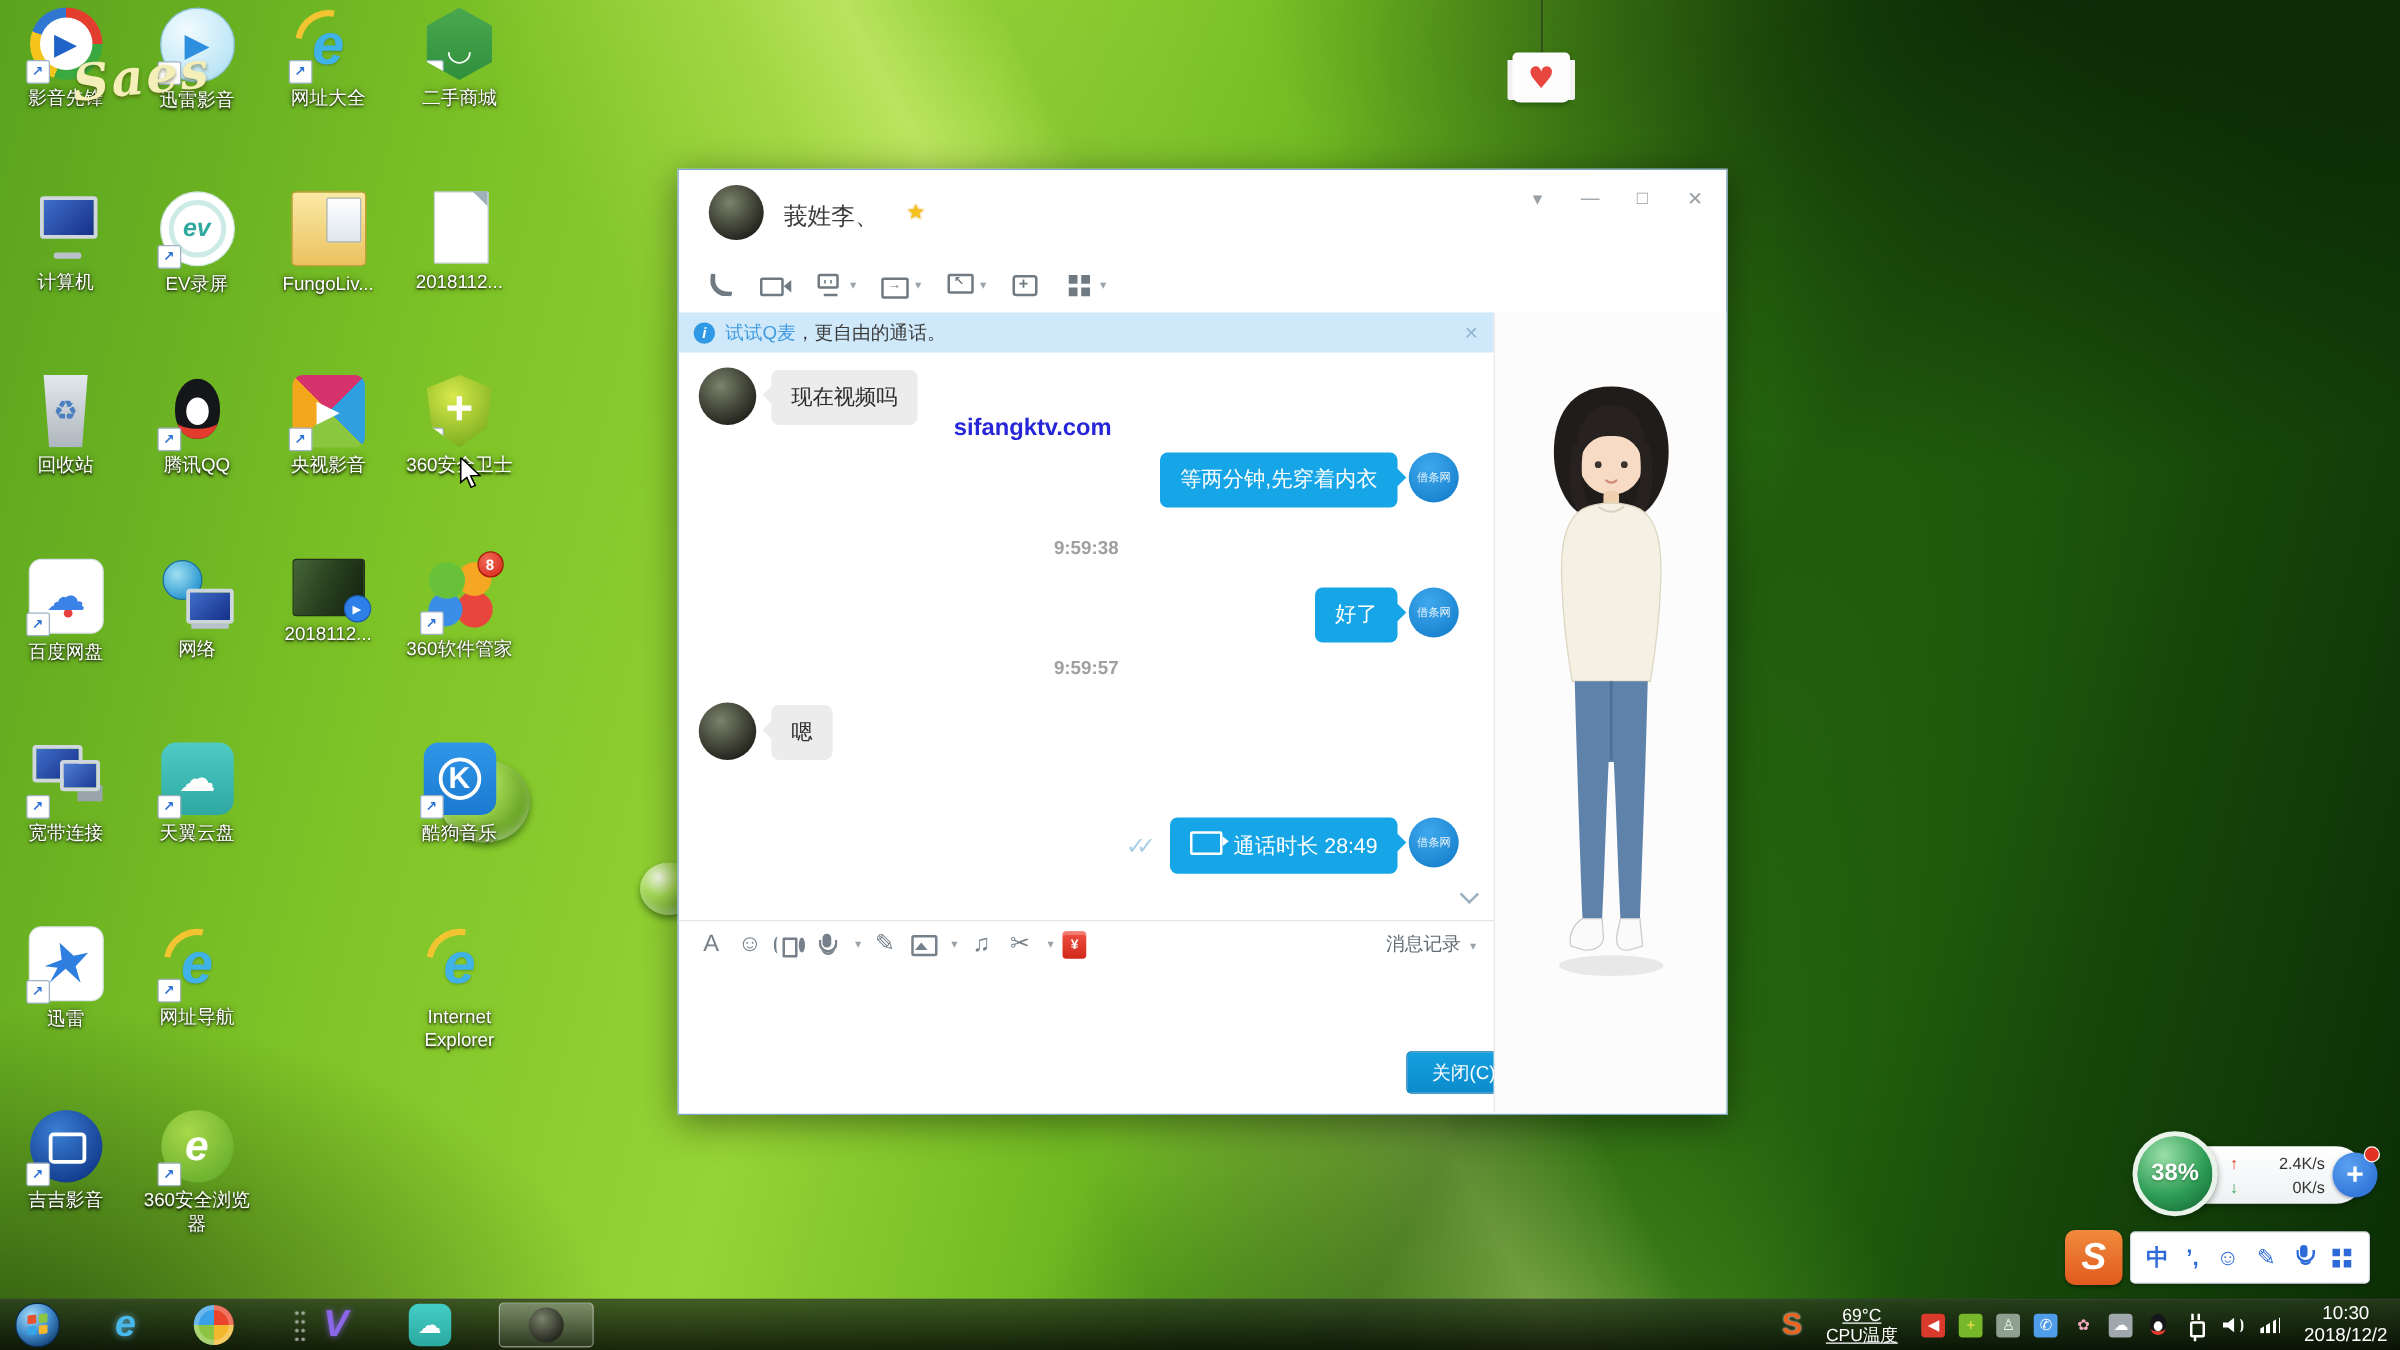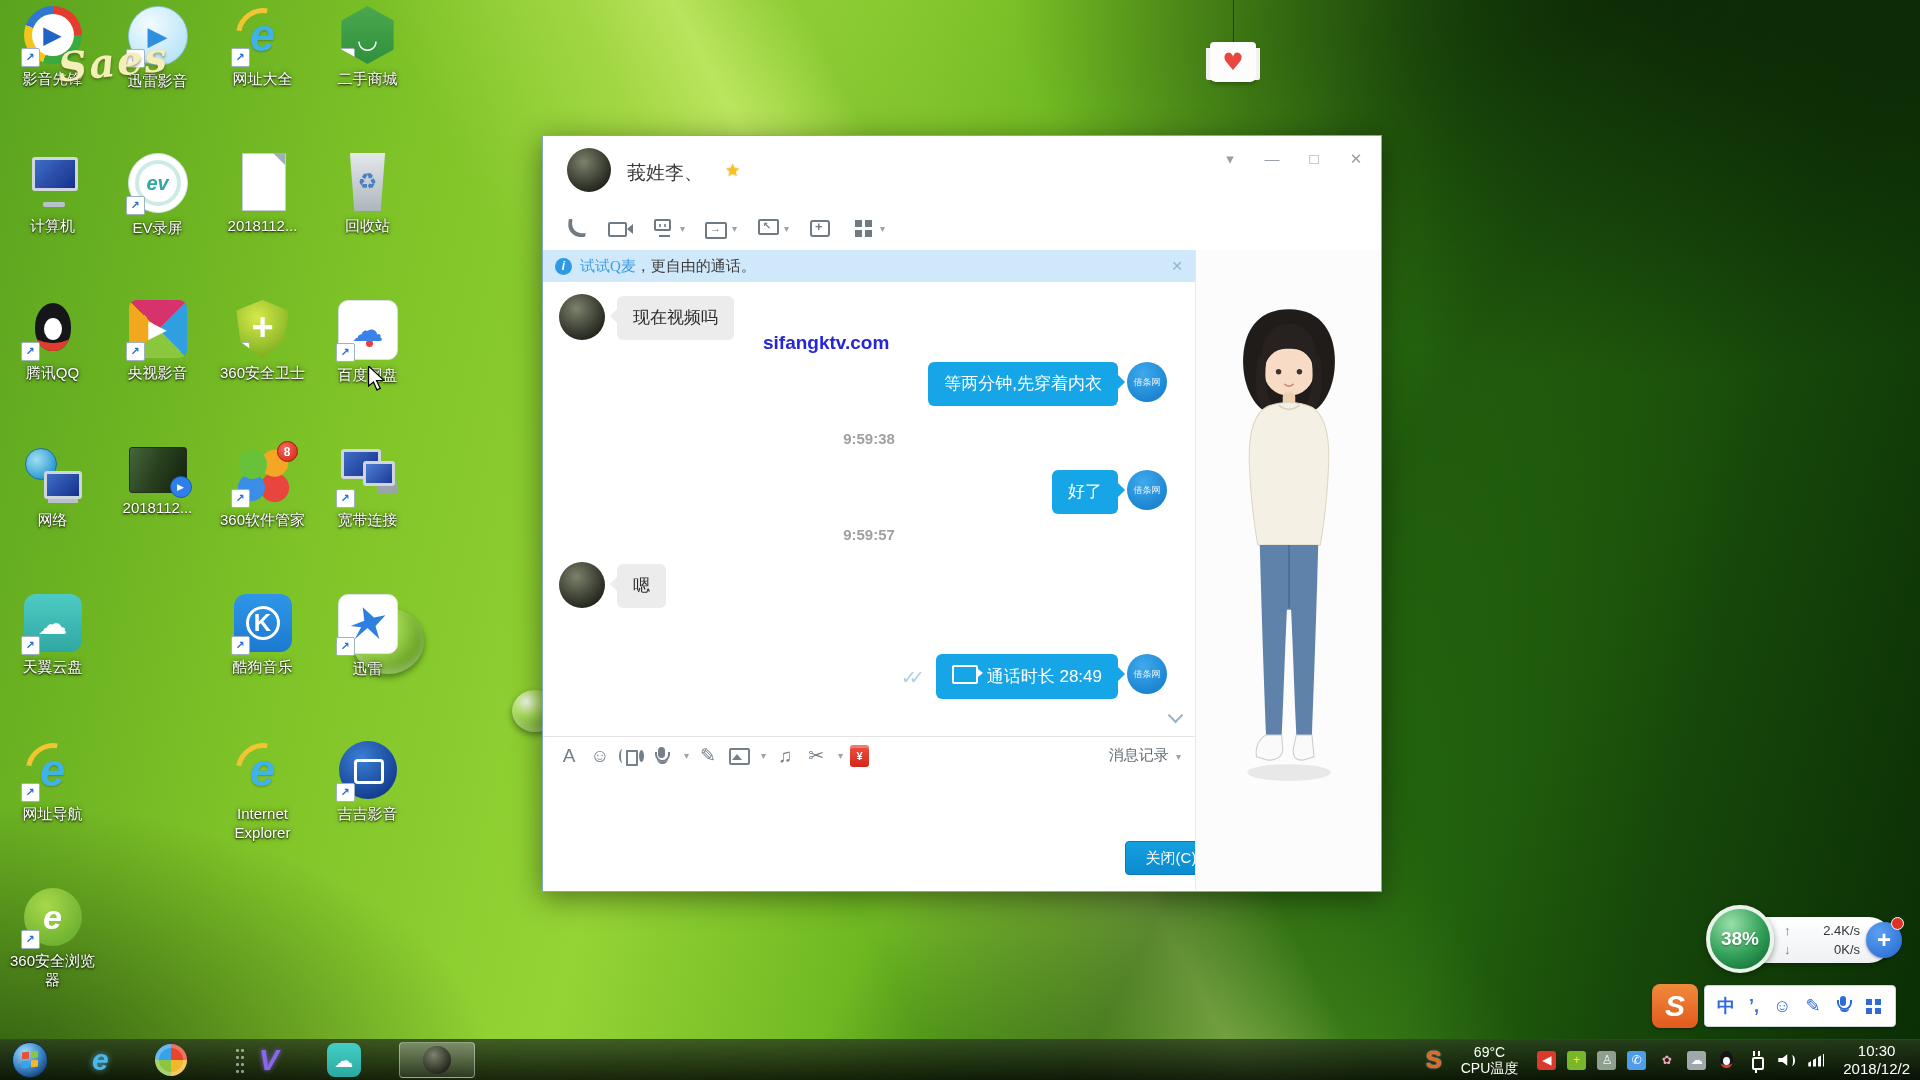--- a/index.html
+++ b/index.html
@@ -136,21 +136,21 @@
   .qit-remote::before{content:"";position:absolute;left:3px;top:4px;width:17px;height:12px;border:2px solid #6f7a82;border-radius:2px;}
   .qit-remote::after{content:"↖";position:absolute;left:8px;top:5px;font-size:10px;font-weight:bold;color:#6f7a82;}
   .qit-chatplus::before{content:"";position:absolute;left:3px;top:5px;width:16px;height:13px;border:2px solid #6f7a82;border-radius:3px;}
   .qit-chatplus::after{content:"+";position:absolute;left:8px;top:4px;font-size:13px;font-weight:bold;color:#6f7a82;}
   .qit-grid::before{content:"";position:absolute;left:4px;top:5px;width:7px;height:7px;background:#6f7a82;
     box-shadow:10px 0 0 #6f7a82,0 10px 0 #6f7a82,10px 10px 0 #6f7a82;}
 
   #notice{position:absolute;left:0;top:114px;width:652px;height:32px;background:#cfe8fa;display:flex;align-items:center;padding:0 12px;box-sizing:border-box;font-size:15px;}
   #notice .info{width:17px;height:17px;border-radius:50%;background:#2f99e6;color:#fff;font-size:12px;font-style:italic;font-weight:bold;
     display:flex;align-items:center;justify-content:center;margin-right:8px;flex:none;}
-  #notice .link{color:#3f9ce0;cursor:pointer;font-family:Liberation Serif, serif;}
+  #notice .link{color:#3f9ce0;cursor:pointer;}
   #notice .txt{color:#3c3c3c;}
   #notice .close{margin-left:auto;color:#8fb6cf;font-size:14px;cursor:pointer;}
 
   #chat{position:absolute;left:0;top:146px;width:652px;height:454px;}
   #wmlink{position:absolute;left:220px;top:50px;font-size:19px;font-weight:bold;color:#2626d8;}
   .mrow{position:absolute;display:flex;align-items:flex-start;}
   .mrow.left{left:16px;gap:12px;}
   .mrow.right{right:28px;gap:9px;}
   .av-l{width:46px;height:46px;border-radius:50%;flex:none;}
   .av-r{width:40px;height:40px;border-radius:50%;flex:none;background:radial-gradient(circle at 40% 30%,#3fa9ee,#1b84d0 75%);
@@ -234,21 +234,21 @@
     background:radial-gradient(circle, rgba(255,255,255,.55) 1.2px, transparent 1.8px);background-size:5px 7px;}
   .tb-v{margin-left:14px;font-size:30px;font-weight:bold;font-style:italic;color:#8a66e8;text-shadow:0 0 5px rgba(150,110,255,.8);cursor:pointer;}
   .tb-cloud{margin-left:48px;width:34px;height:34px;border-radius:8px;background:linear-gradient(#43cfc6,#2ba8a0);
     color:#fff;font-size:19px;display:flex;align-items:center;justify-content:center;cursor:pointer;}
   #task-active{margin-left:38px;width:76px;height:36px;border-radius:4px;cursor:pointer;
     background:linear-gradient(rgba(255,255,255,.32),rgba(255,255,255,.08));border:1px solid rgba(255,255,255,.4);
     display:flex;align-items:center;justify-content:center;box-sizing:border-box;}
   #task-active .tav{width:28px;height:28px;border-radius:50%;}
   #tray{margin-left:auto;display:flex;align-items:center;gap:11px;padding-right:10px;}
   #tray-s{font-size:24px;font-weight:900;color:#e8641e;text-shadow:0 0 2px #fff;}
-  #cputemp{text-align:center;color:#fff;font-size:14px;line-height:16px;margin:0 8px;cursor:default;}
+  #cputemp{text-align:center;color:#fff;font-size:14px;line-height:16px;margin:0 8px;cursor:default;text-decoration:underline;}
   .tray-i{width:19px;height:19px;border-radius:3px;display:flex;align-items:center;justify-content:center;font-size:12px;cursor:pointer;flex:none;}
   .tray-penguin{position:relative;background:transparent !important;}
   .tray-penguin::before{content:"";position:absolute;left:3px;top:0;width:13px;height:17px;background:#15161a;border-radius:50% 50% 45% 45%;box-shadow:inset 0 -9px 0 -6px #e33b2e;}
   .tray-penguin::after{content:"";position:absolute;left:6px;top:6px;width:7px;height:8px;background:#fff;border-radius:50%;}
   .tray-plug{position:relative;background:transparent !important;}
   .tray-plug::before{content:"";position:absolute;left:5px;top:6px;width:8px;height:9px;border:2px solid #fff;border-radius:2px;}
   .tray-plug::after{content:"";position:absolute;left:6px;top:0;width:2px;height:5px;background:#fff;box-shadow:5px 0 0 #fff,2px 17px 0 #fff;}
   .tray-volume{position:relative;background:transparent !important;}
   .tray-volume::before{content:"";position:absolute;left:1px;top:3px;width:12px;height:13px;background:#fff;
     clip-path:polygon(0 35%,35% 35%,75% 5%,75% 95%,35% 65%,0 65%);}
@@ -305,20 +305,24 @@
       <div class="dcell">
         <div class="dicon ic-jisuanji"></div>
         <div class="dlabel">计算机</div>
       </div>
       <div class="dcell">
         <div class="dicon ic-ev-luping">
           <span class="glyph">ev</span>
           <span class="sc-arrow">↗</span>
         </div>
         <div class="dlabel">EV录屏</div>
+      </div>
+      <div class="dcell">
+        <div class="dicon ic-fungoliv"></div>
+        <div class="dlabel">FungoLiv...</div>
       </div>
       <div class="dcell">
         <div class="dicon ic-doc-2018112"></div>
         <div class="dlabel">2018112...</div>
       </div>
       <div class="dcell">
         <div class="dicon ic-huishouzhan">
           <span class="glyph">♻</span>
         </div>
         <div class="dlabel">回收站</div>

